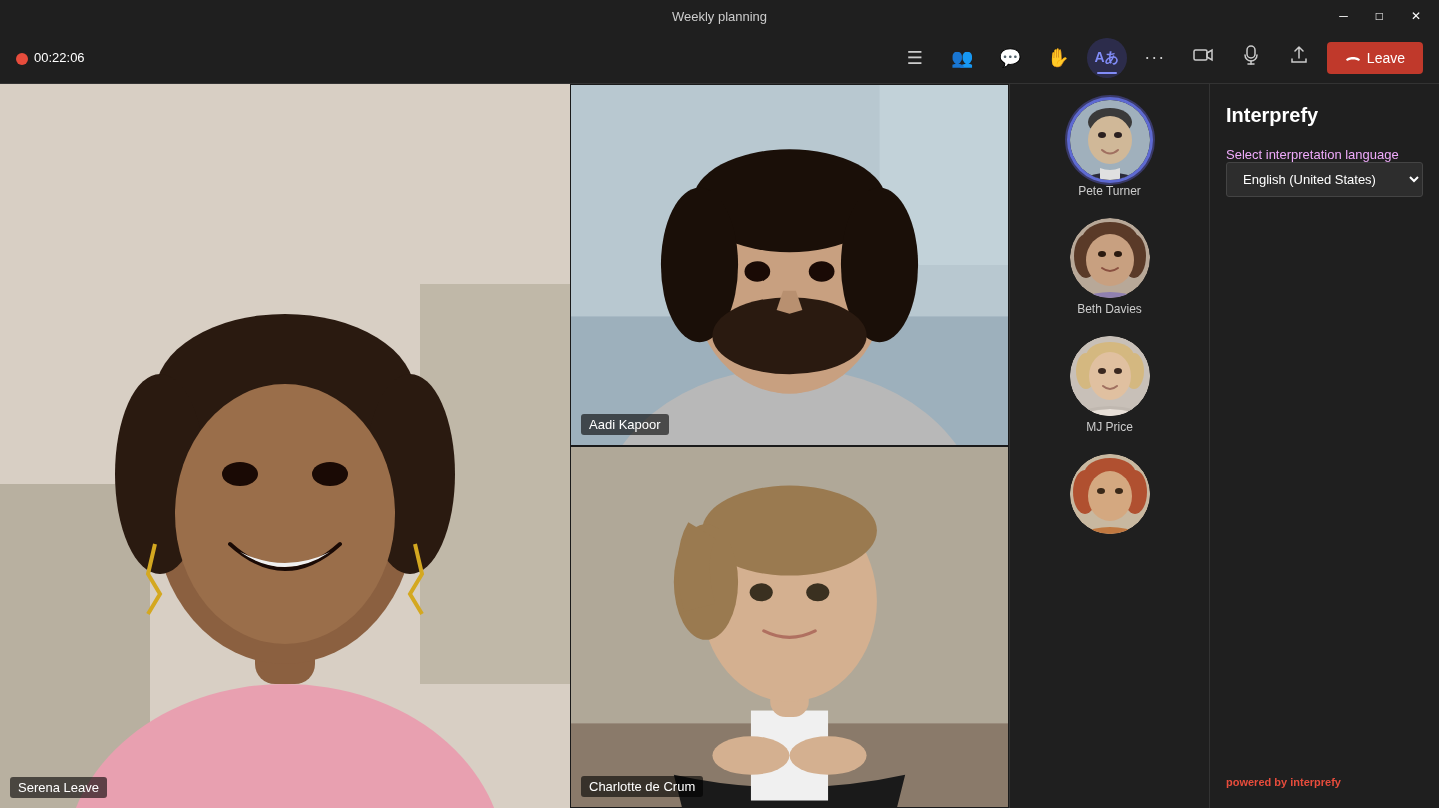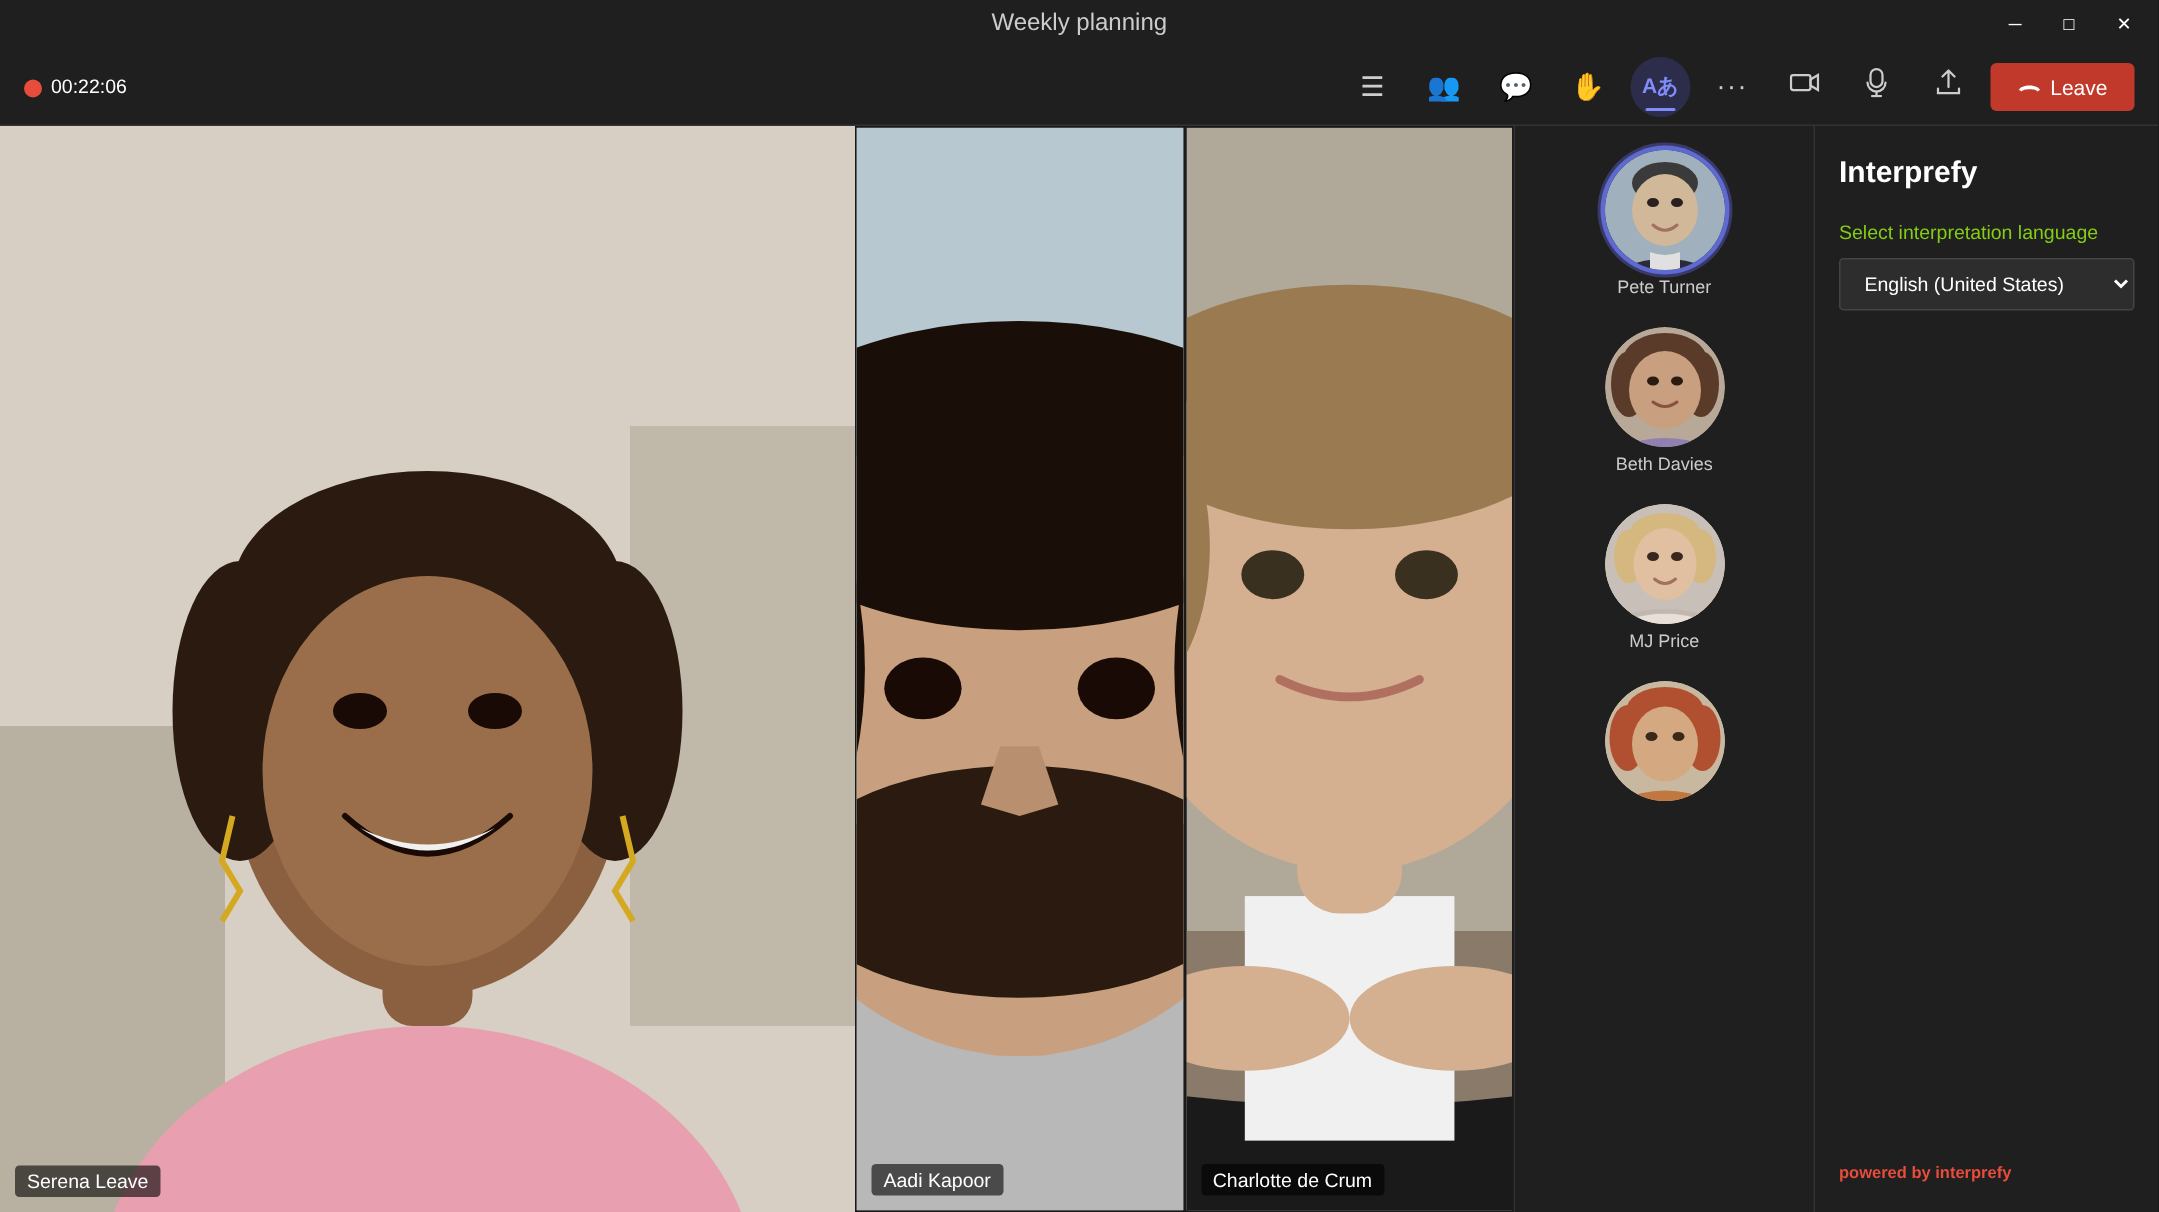--- a/index.html
+++ b/index.html
@@ -19,21 +19,21 @@
       display: flex;
       align-items: center;
       justify-content: space-between;
       padding: 0 12px;
       position: relative;
     }
     .title-bar-title {
       position: absolute;
       left: 50%;
       transform: translateX(-50%);
-      font-size: 16px;
+      font-size: 13px;
       color: #ccc;
     }
     .title-bar-controls {
       display: flex;
       gap: 16px;
       margin-left: auto;
     }
     .title-bar-btn {
       font-size: 12px;
       color: #ccc;
@@ -138,21 +138,21 @@
       height: 100%;
       background: linear-gradient(135deg, #d4c5b0 0%, #e8ddd0 30%, #c8b89a 60%, #b0a090 100%);
       display: flex;
       align-items: center;
       justify-content: center;
     }
 
     .video-right {
       flex: 1;
       display: flex;
-      flex-direction: row;
+      flex-direction: column;
     }
     .video-cell {
       flex: 1;
       background: #2d2d2d;
       position: relative;
       overflow: hidden;
       border: 1px solid #1a1a1a;
     }
 
     
@@ -213,22 +213,21 @@
       padding: 20px 16px;
     }
     .interprefy-title {
       font-size: 20px;
       font-weight: 600;
       color: #fff;
       margin-bottom: 20px;
     }
     .interprefy-subtitle {
       font-size: 13px;
-      color: #84cc16;
-      margin-bottom: 10px;
+      color: #f0abfc;
     }
     .interprefy-dropdown {
       background: #2d2d2d;
       border: 1px solid #444;
       border-radius: 3px;
       padding: 8px 12px;
       color: #fff;
       font-size: 13px;
       width: 100%;
       cursor: pointer;

